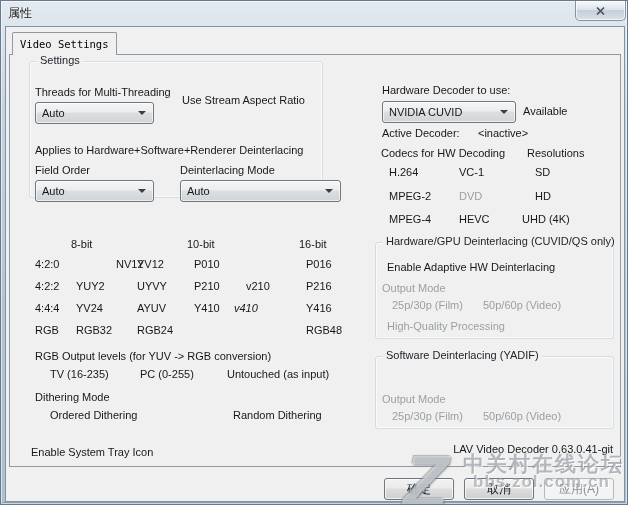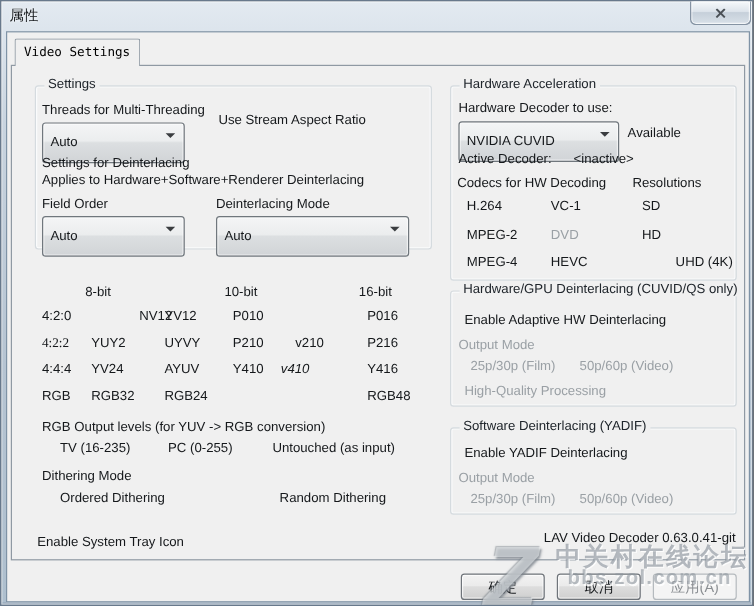--- a/index.html
+++ b/index.html
@@ -30,21 +30,21 @@
   .gb{position:absolute;box-sizing:border-box;border:1px solid #d5dbdf;border-radius:3px;
     box-shadow:inset 0 0 0 1px #fafbfc;}
   .gb-legend{position:absolute;top:-8px;font-size:11px;color:#20262c;background:#f0f0f0;
     padding:0 3px;white-space:nowrap;}
   .t{position:absolute;font-size:11px;color:#15181b;white-space:nowrap;}
   .t.dis{color:#9aa0a5;}
   .hdr{position:absolute;font-size:11px;color:#15181b;white-space:nowrap;}
   .cb,.rb{position:absolute;display:flex;align-items:center;gap:5px;height:14px;
     font-size:11px;color:#15181b;white-space:nowrap;}
   .cb.disabled,.rb.disabled{color:#9aa0a5;}
-  .combo{position:absolute;box-sizing:border-box;height:34px;border:1px solid #70777d;border-radius:3px;
+  .combo{position:absolute;box-sizing:border-box;height:22px;border:1px solid #70777d;border-radius:3px;
     background:linear-gradient(180deg,#f4f5f6,#ebedee 45%,#dcdfe1 50%,#d1d4d7 100%);
     display:flex;align-items:center;padding:0 6px;font-size:11px;color:#15181b;
     box-shadow:inset 0 0 0 1px rgba(255,255,255,.6);}
   .combo .arrow{position:absolute;right:7px;top:8px;width:0;height:0;
     border-left:4px solid transparent;border-right:4px solid transparent;border-top:4px solid #3a3d40;}
   .btn{position:absolute;box-sizing:border-box;width:70px;height:22px;border:1px solid #6f747a;border-radius:3px;
     background:linear-gradient(180deg,#f2f2f2,#ebebeb 45%,#dddddd 50%,#cfcfcf 100%);
     font-size:12px;color:#15181b;display:flex;align-items:center;justify-content:center;
     box-shadow:inset 0 0 0 1px rgba(255,255,255,.7);}
   .btn.disabled{border-color:#b5babe;color:#8b8f93;background:#f4f4f4;box-shadow:none;}
@@ -67,50 +67,46 @@
   <div class="close-btn">
     <svg width="9" height="8" viewBox="0 0 9 8">
         <path d="M1 0.5 L8 7.5 M8 0.5 L1 7.5" stroke="#4b5157" stroke-width="1.6" fill="none"></path>
       </svg>
   </div>
 
   <div class="client"></div>
   <div class="pane"></div>
   <div class="tab">Video Settings</div>
 
-  <div class="gb" style="left:28px;top:70px;width:331px;height:137px">
+  <div class="gb" style="left:28px;top:60px;width:294px;height:137px">
     <span class="gb-legend" style="left:7px">Settings</span>
   </div>
   <span class="t" style="left:34px;top:85px">Threads for Multi-Threading</span>
   <div class="combo" style="left:34px;top:101px;width:119px">
     <span>Auto</span>
     <span class="arrow"></span>
   </div>
-  <span class="t" style="left:34px;top:129px">Settings for Deinterlacing</span>
   <span class="t" style="left:34px;top:143px">Applies to Hardware+Software+Renderer Deinterlacing</span>
   <span class="t" style="left:34px;top:163px">Field Order</span>
   <span class="t" style="left:179px;top:163px">Deinterlacing Mode</span>
   <div class="combo" style="left:34px;top:179px;width:119px">
     <span>Auto</span>
     <span class="arrow"></span>
   </div>
   <div class="combo" style="left:179px;top:179px;width:161px">
     <span>Auto</span>
     <span class="arrow"></span>
   </div>
 
   <span class="hdr" style="left:70px;top:237px">8-bit</span>
   <span class="hdr" style="left:186px;top:237px">10-bit</span>
   <span class="hdr" style="left:298px;top:237px">16-bit</span>
   <span class="t" style="left:34px;top:349px">RGB Output levels (for YUV -&gt; RGB conversion)</span>
   <span class="t" style="left:34px;top:390px">Dithering Mode</span>
 
-  <div class="gb" style="left:374px;top:70px;width:239px;height:163px">
-    <span class="gb-legend" style="left:7px">Hardware Acceleration</span>
-  </div>
   <span class="t" style="left:381px;top:83px">Hardware Decoder to use:</span>
   <div class="combo" style="left:381px;top:100px;width:134px">
     <span>NVIDIA CUVID</span>
     <span class="arrow"></span>
   </div>
   <span class="t" style="left:522px;top:104px">Available</span>
   <span class="t" style="left:381px;top:126px">Active Decoder:</span>
   <span class="t" style="left:477px;top:126px">&lt;inactive&gt;</span>
   <span class="t" style="left:380px;top:146px">Codecs for HW Decoding</span>
   <span class="t" style="left:526px;top:146px">Resolutions</span>
@@ -151,21 +147,21 @@
       <span class="checkbox-label">YV12</span>
     </span>
     <span class="cb" style="left: 188px; top: 256px; justify-content: flex-end;">
       <span class="checkbox-box"><span class="check-icon"></span></span>
       <span class="checkbox-label">P010</span>
     </span>
     <span class="cb" style="left: 300px; top: 256px;">
       <span class="checkbox-box"><span class="check-icon"></span></span>
       <span class="checkbox-label">P016</span>
     </span>
-    <span class="t" style="left: 34px; top: 279px; font-family: Liberation Serif, serif;">4:2:2</span>
+    <span class="t" style="left: 34px; top: 279px;">4:2:2</span>
     <span class="cb" style="left: 70px; top: 278px;">
       <span class="checkbox-box"><span class="check-icon"></span></span>
       <span class="checkbox-label">YUY2</span>
     </span>
     <span class="cb" style="left: 131px; top: 278px;">
       <span class="checkbox-box"><span class="check-icon"></span></span>
       <span class="checkbox-label">UYVY</span>
     </span>
     <span class="cb" style="left: 188px; top: 278px;">
       <span class="checkbox-box"><span class="check-icon"></span></span>
@@ -262,44 +258,40 @@
       <span class="checkbox-label">HEVC</span>
     </span>
     <span class="cb" style="left: 529px; top: 164px;">
       <span class="checkbox-box"><span class="check-icon"></span></span>
       <span class="checkbox-label">SD</span>
     </span>
     <span class="cb" style="left: 529px; top: 188px;">
       <span class="checkbox-box"><span class="check-icon"></span></span>
       <span class="checkbox-label">HD</span>
     </span>
-    <span class="cb" style="left: 557px; top: 211px; text-align: right;">
+    <span class="cb" style="left: 516px; top: 211px; text-align: right;">
       <span class="checkbox-box"><span class="check-icon"></span></span>
       <span class="checkbox-label">UHD (4K)</span>
     </span>
     <span class="cb" style="left: 381px; top: 259px;">
       <span class="checkbox-box"></span>
       <span class="checkbox-label">Enable Adaptive HW Deinterlacing</span>
     </span>
     <span class="rb disabled" style="left: 386px; top: 297px;">
       <span class="radio-circle"></span>
       <span class="radio-label">25p/30p (Film)</span>
     </span>
     <span class="rb sel disabled" style="left: 477px; top: 297px;">
       <span class="radio-circle"></span>
       <span class="radio-label">50p/60p (Video)</span>
     </span>
     <span class="cb disabled" style="left: 381px; top: 318px;">
       <span class="checkbox-box"><span class="check-icon"></span></span>
       <span class="checkbox-label">High-Quality Processing</span>
     </span>
-    <span class="cb" style="left: 381px; top: 370px;">
-      <span class="checkbox-box"></span>
-      <span class="checkbox-label">Enable YADIF Deinterlacing</span>
-    </span>
     <span class="rb disabled" style="left: 386px; top: 408px;">
       <span class="radio-circle"></span>
       <span class="radio-label">25p/30p (Film)</span>
     </span>
     <span class="rb sel disabled" style="left: 477px; top: 408px;">
       <span class="radio-circle"></span>
       <span class="radio-label">50p/60p (Video)</span>
     </span>
   </div>
 

